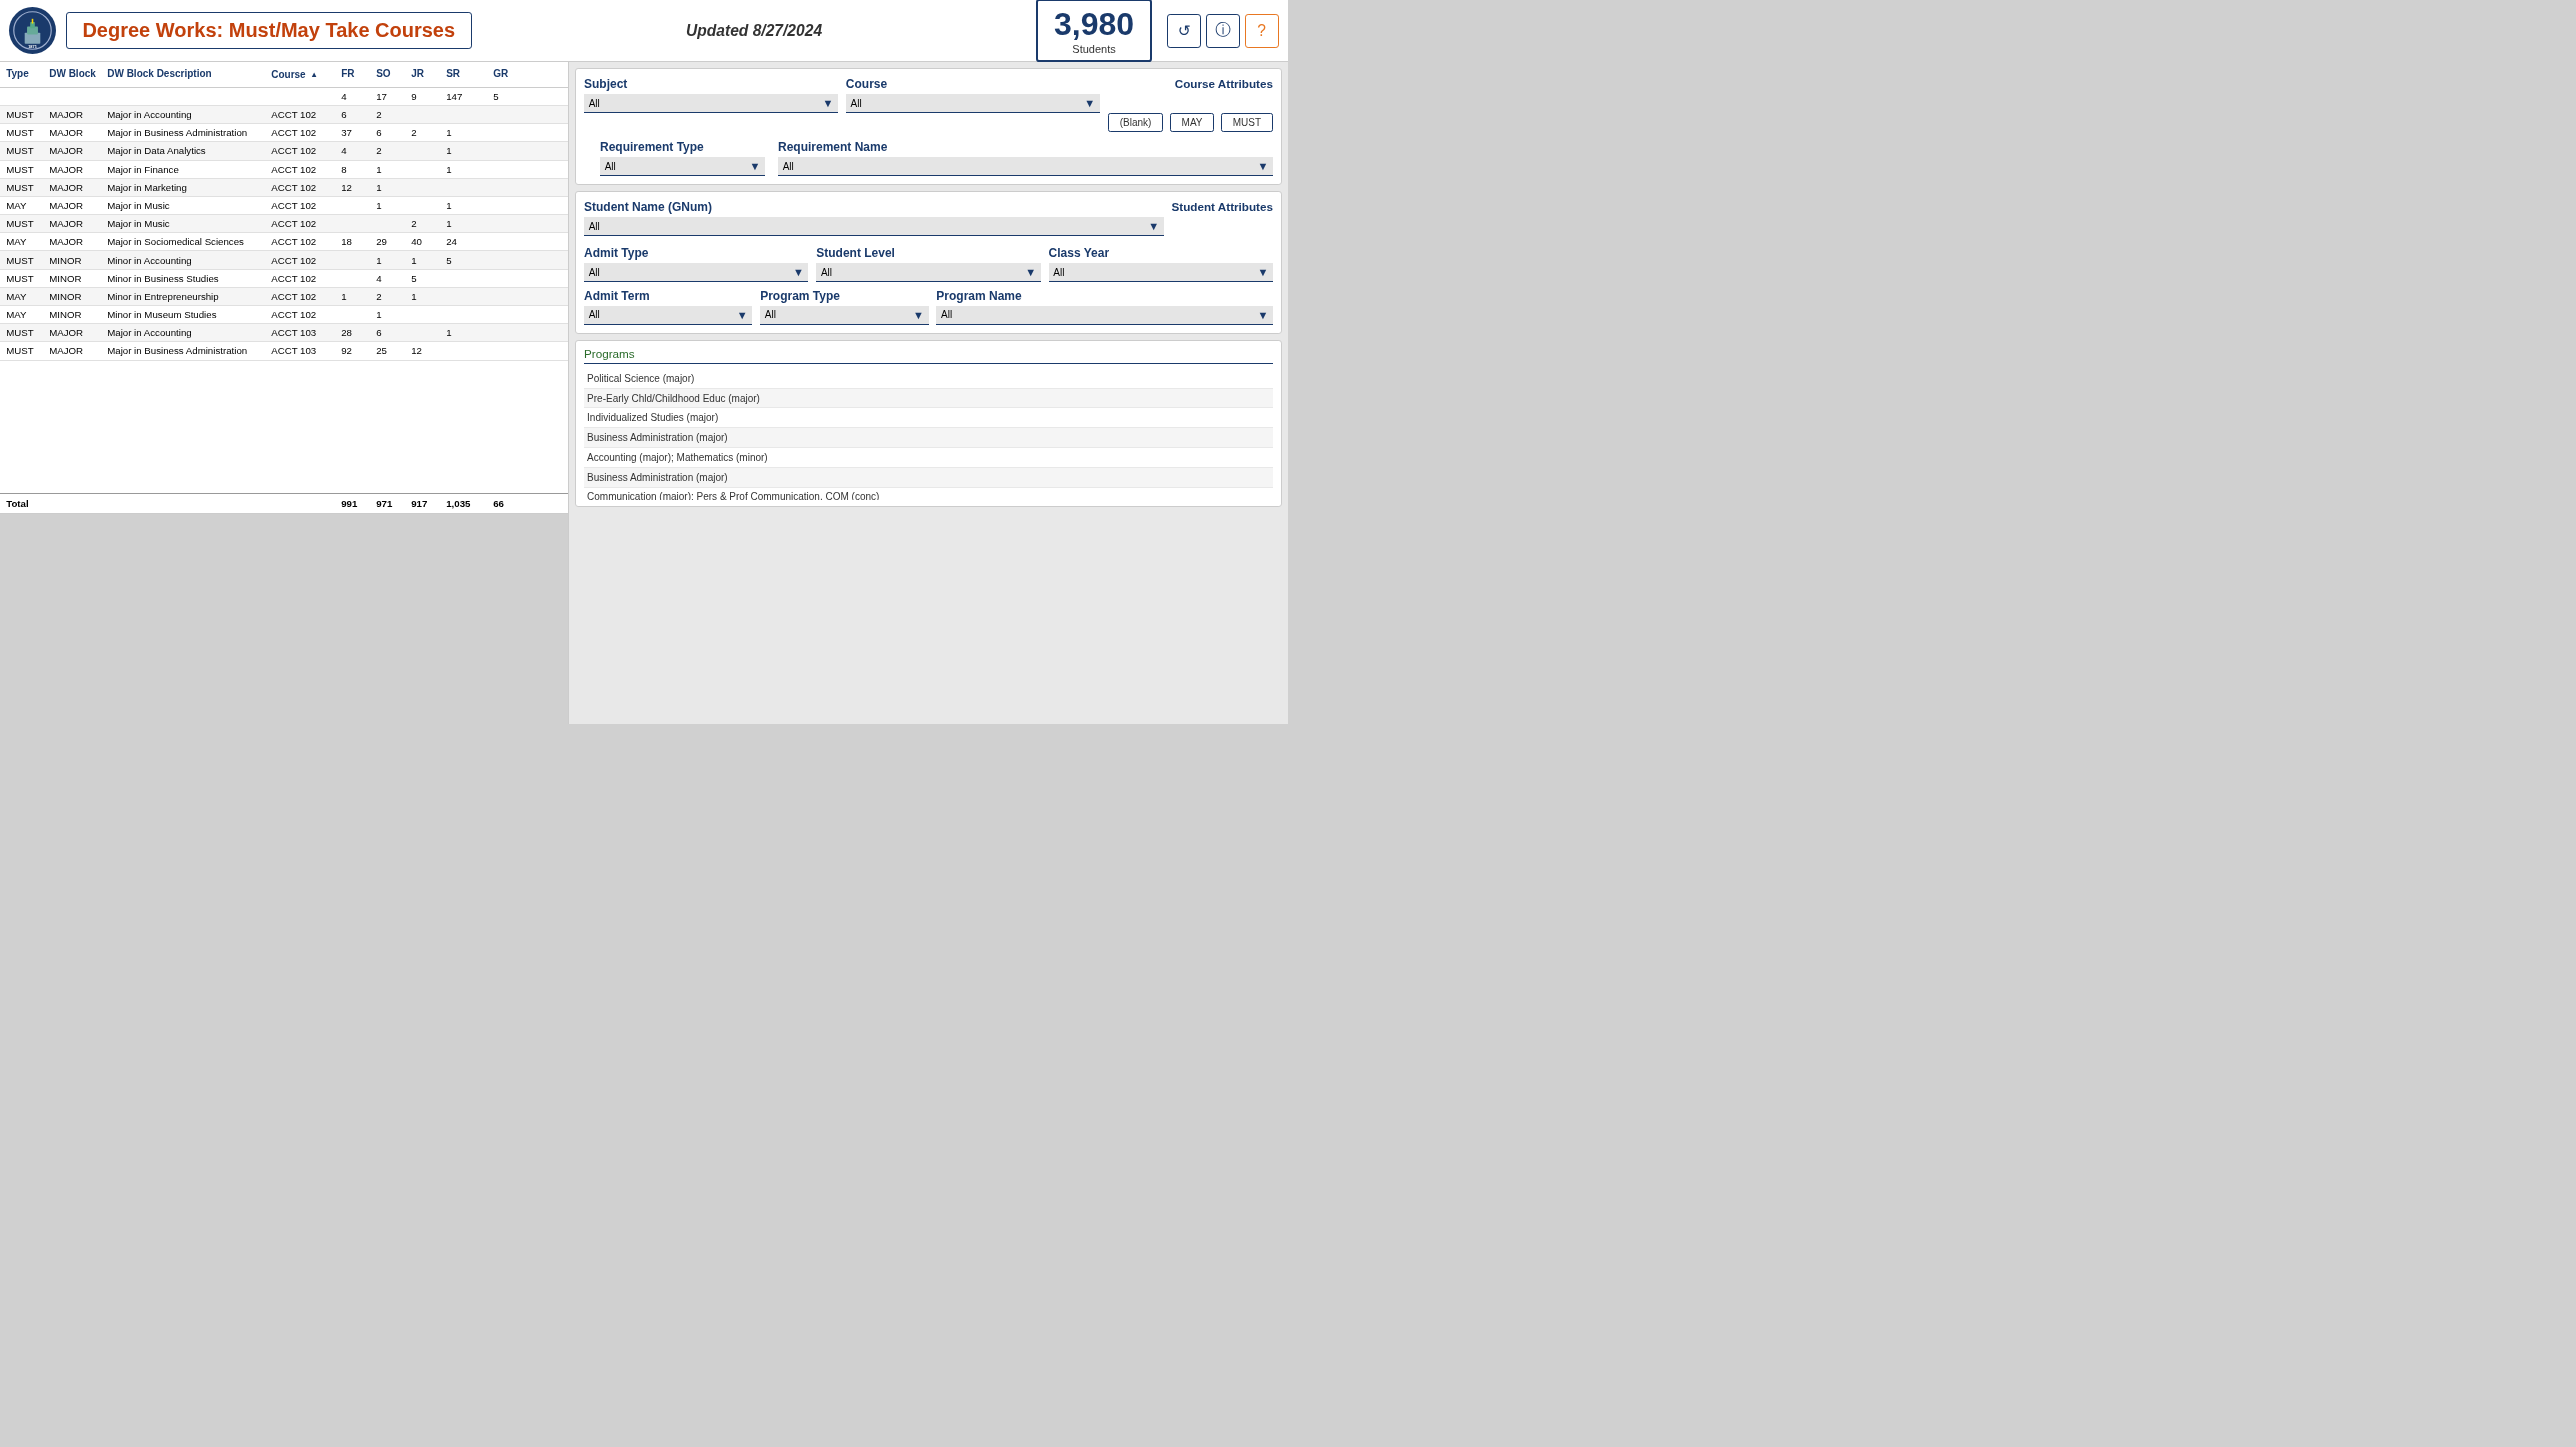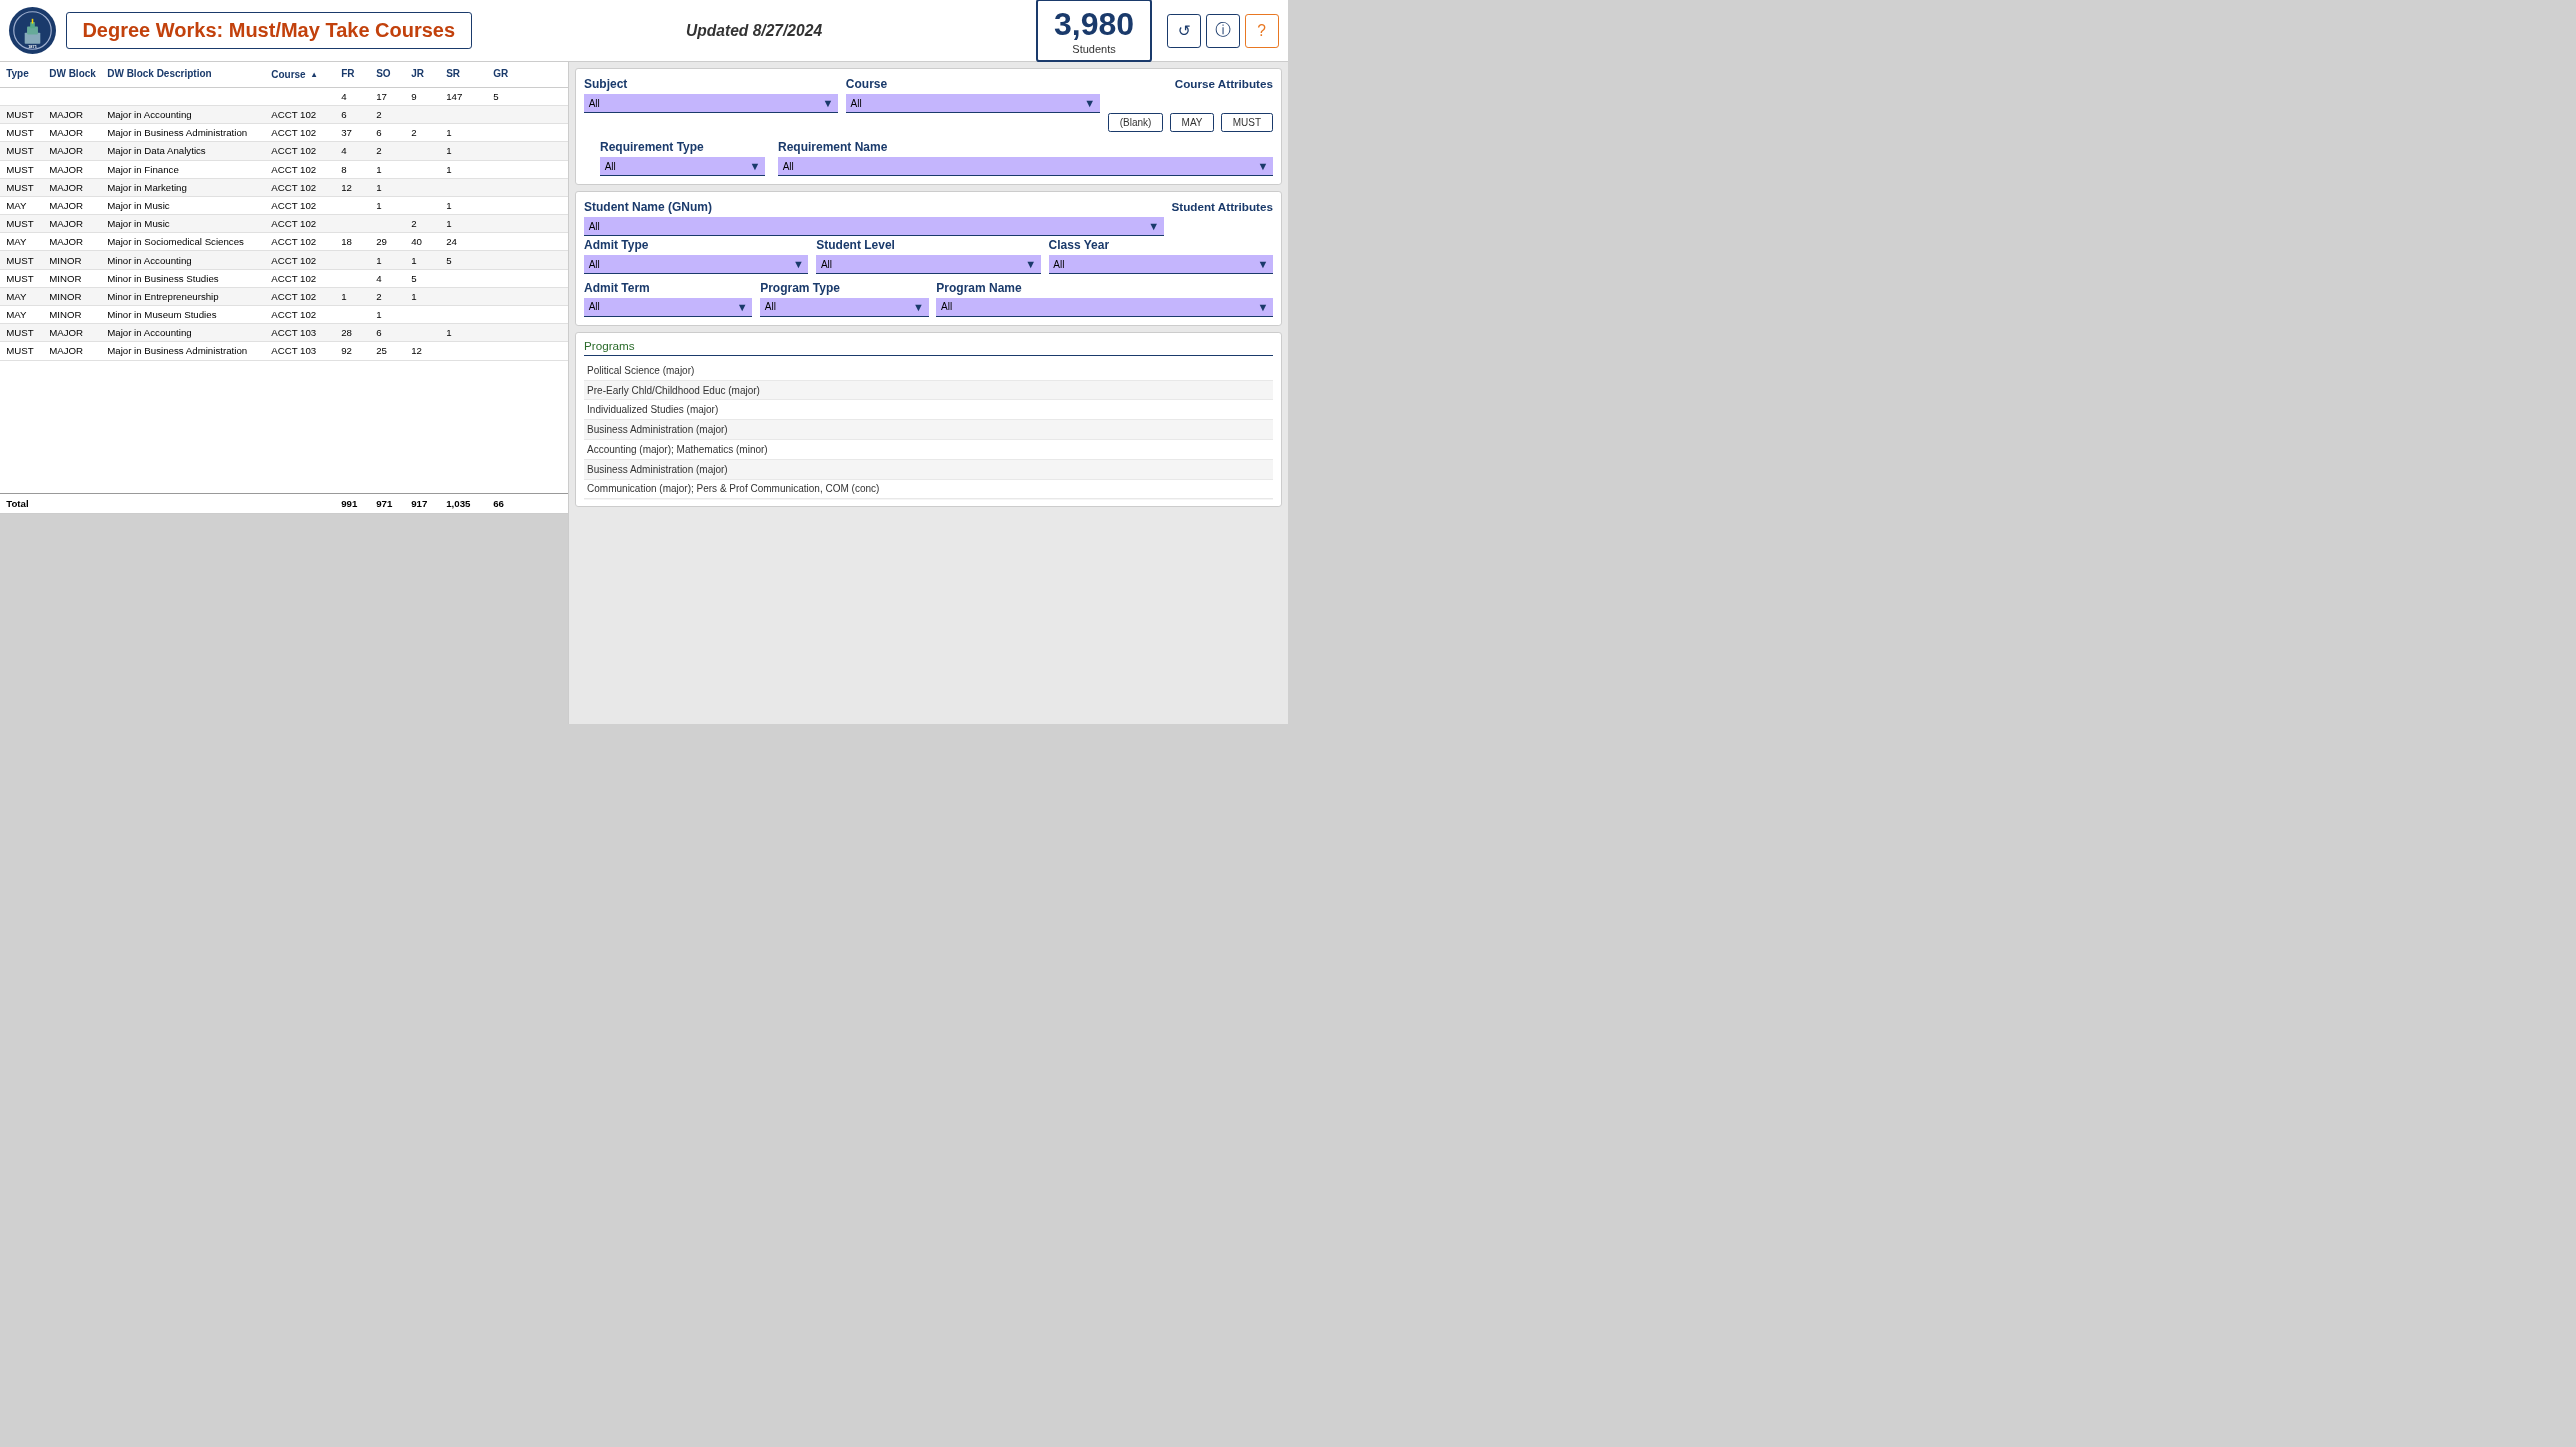--- a/index.html
+++ b/index.html
@@ -158,21 +158,21 @@
       color: #1a3a6b;
       font-size: 12px;
     }
     .filter-select {
       display: flex;
       align-items: center;
       justify-content: space-between;
       border-bottom: 1.6px solid #1a3a6b;
       padding: 3.1px 4.7px;
       cursor: pointer;
-      background: #c4b5fd;
+      background: #e5e5e5;
       font-size: 10px;
       min-width: 78px;
     }
     .filter-select .arrow { color: #1a3a6b; font-size: 11px; }
 
     .section-title {
       font-weight: bold;
       color: #1a3a6b;
       font-size: 11.7px;
       text-align: right;
@@ -547,21 +547,21 @@
             <label>Requirement Name</label>
             <div class="filter-select full-width-select">
               <span>All</span>
               <span class="arrow">▼</span>
             </div>
           </div>
         </div>
       </div>
 
       <div class="filter-section-combined">
-        <div style="display:flex; justify-content:space-between; align-items:flex-start; margin-bottom:2px;">
+        <div style="display:flex; justify-content:space-between; align-items:flex-start; margin-bottom:10px;">
           <div class="filter-group" style="flex:1; margin-right:7.8px;">
             <label>Student Name (GNum)</label>
             <div class="filter-select">
               <span>All</span>
               <span class="arrow">▼</span>
             </div>
           </div>
           <div style="align-self:flex-start;">
             <div class="section-title">Student Attributes</div>
           </div>

